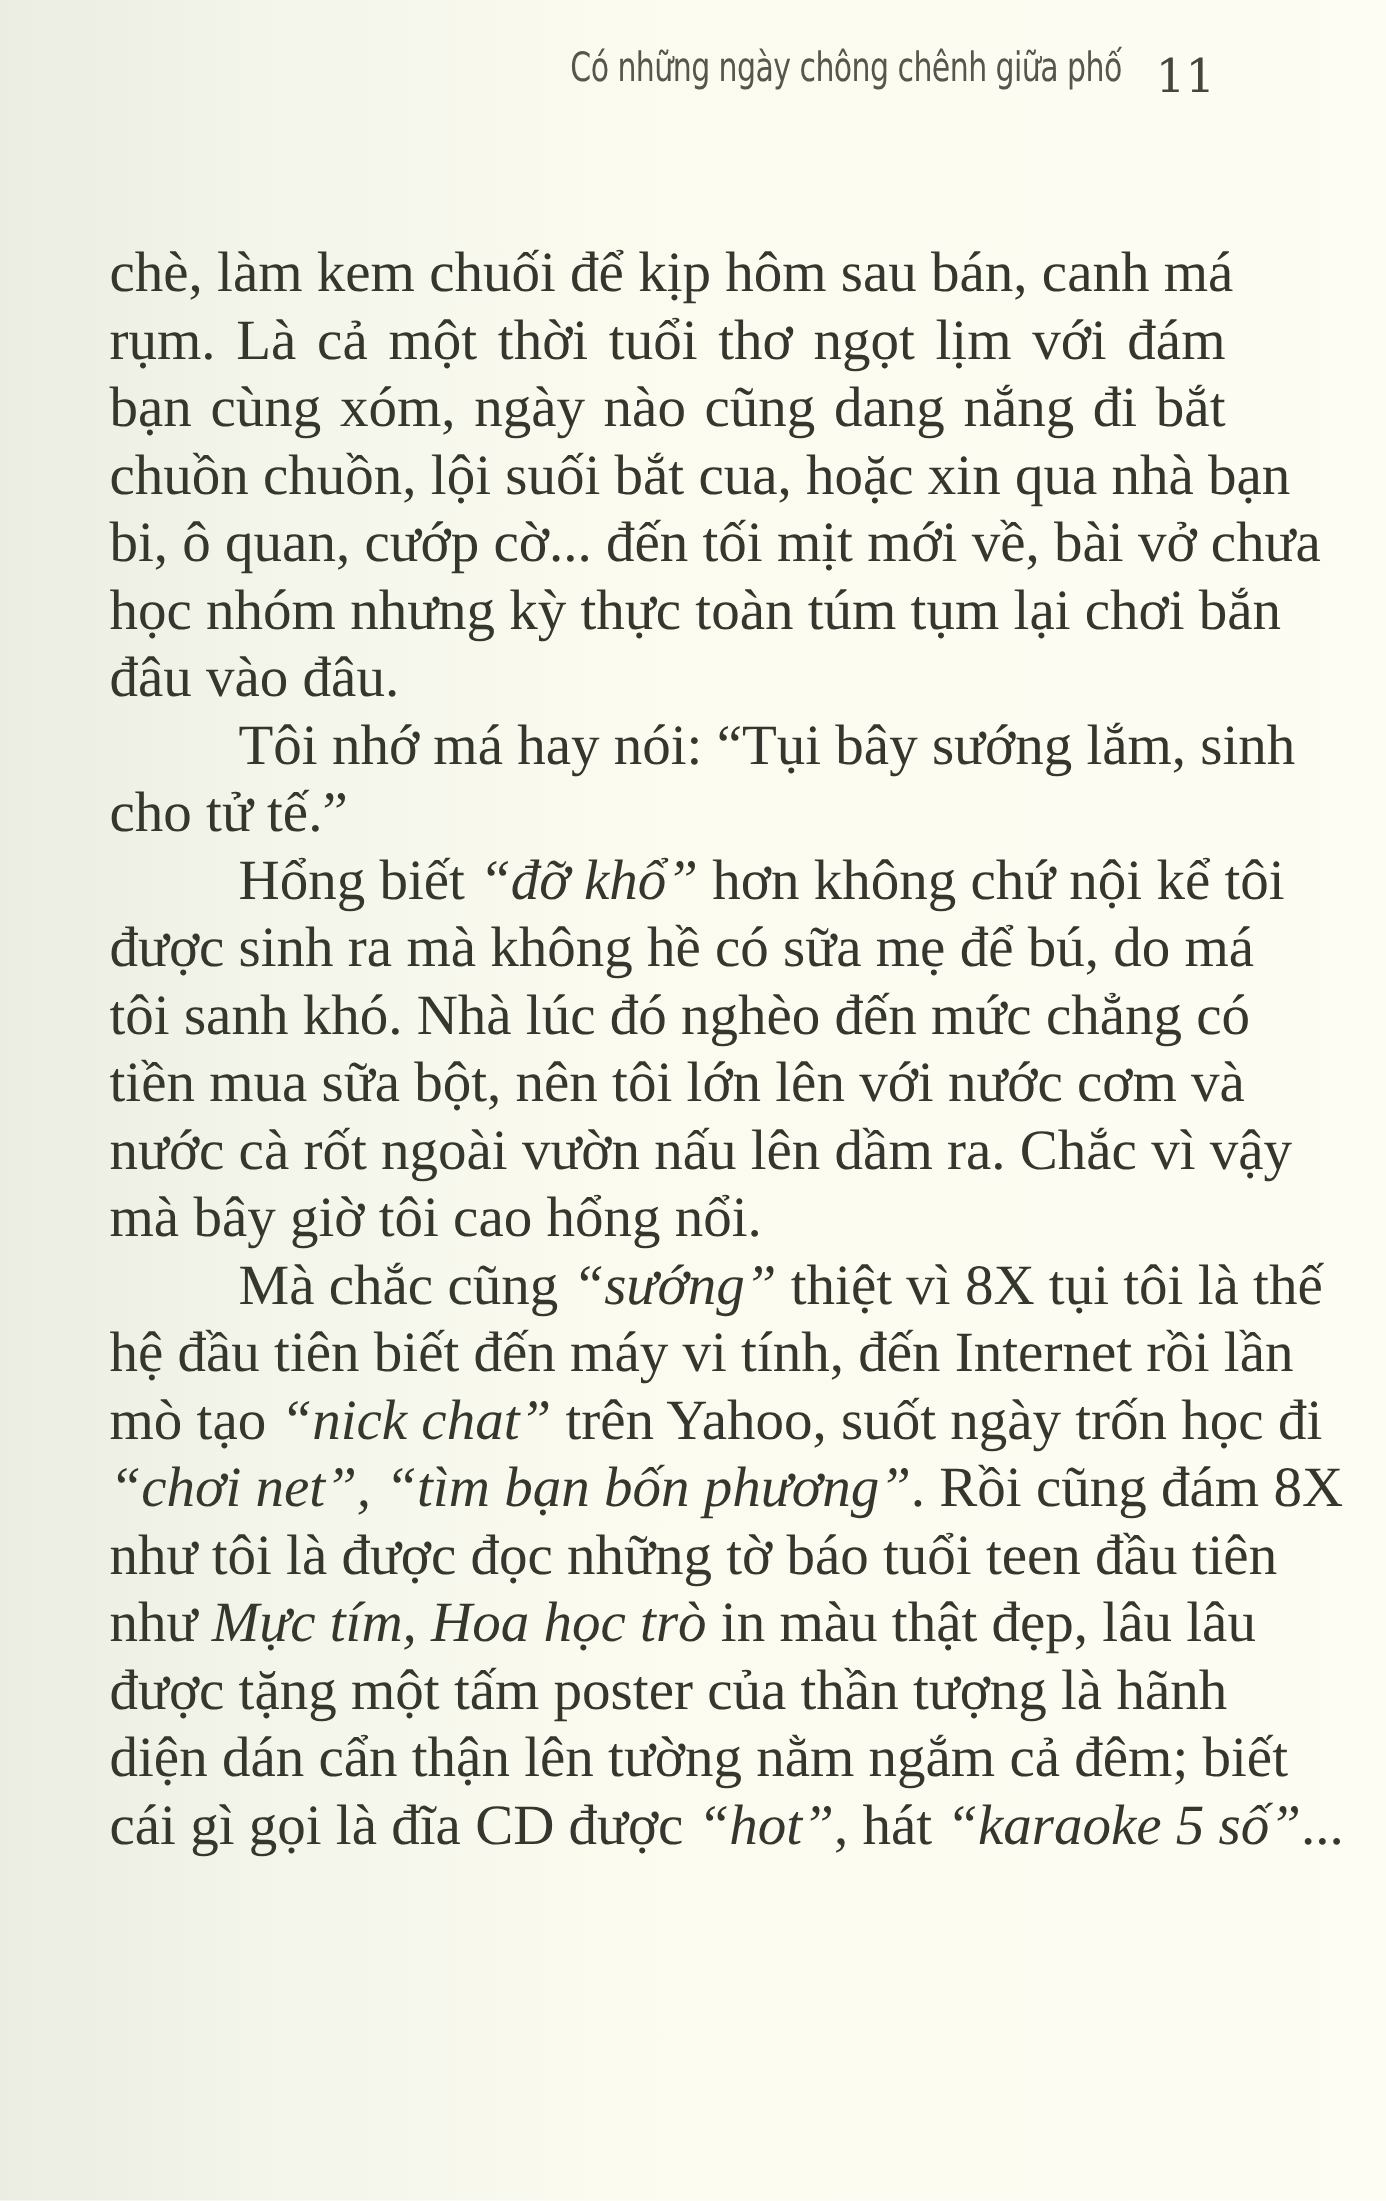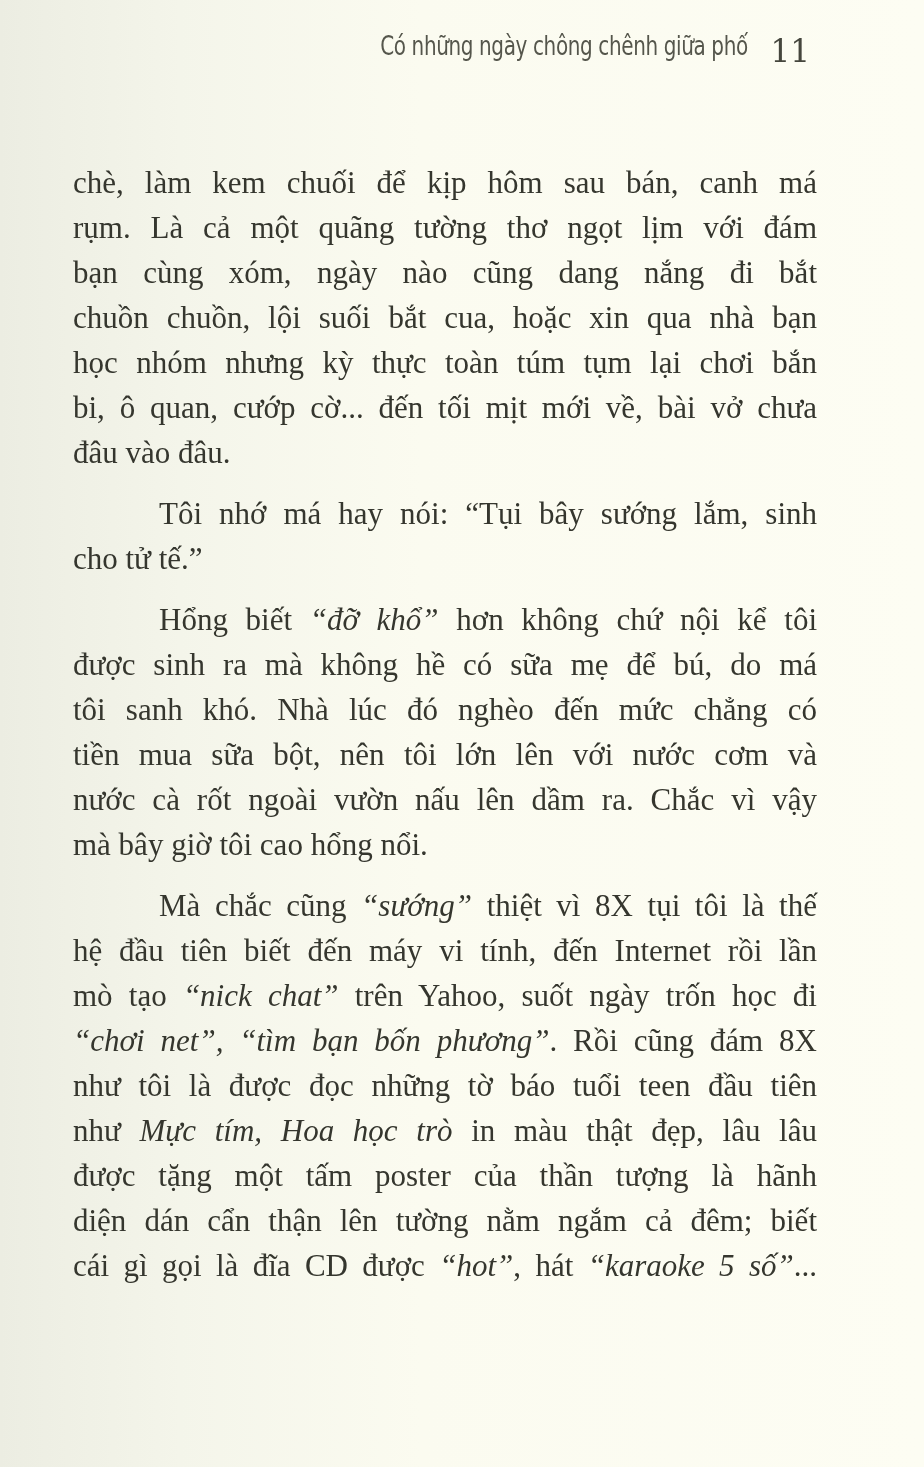--- a/index.html
+++ b/index.html
@@ -15,50 +15,50 @@
       font-family: "DejaVu Sans", sans-serif; font-size: 27px; letter-spacing: -0.5px;
       transform: scaleX(0.74); transform-origin: right center; display: inline-block;
       position: absolute; right: 62px; top: 0;
     }
     .header-page {
       font-family: "DejaVu Serif", serif; font-size: 31px; position: absolute; right: 0; top: 3px;
       color: #45463d;
     }
     .body {
       position: absolute; left: 73px; top: 160px; width: 744px;
-      font-family: "Liberation Serif", serif; font-size: 31px; line-height: 45px;
+      font-family: "Liberation Serif", serif; font-size: 38px; line-height: 45px;
       color: #35362e; text-align: justify;
     }
     .line {
       display: block; height: 45px; white-space: nowrap;
       text-align-last: justify; text-align: justify;
     }
     .line.last { text-align-last: left; }
     .line.indent { padding-left: 86px; }
     .para { margin-bottom: 0; }
-    .para + .para { margin-top: 16px; }
+    .para + .para { margin-top: 0; }
     em { }
   </style>
 </head>
 <body>
 
 <div class="header">
   <span class="header-title">Có những ngày chông chênh giữa phố</span>
   <span class="header-page">11</span>
 </div>
 
 <div class="body">
 
   <div class="para">
     <span class="line">chè, làm kem chuối để kịp hôm sau bán, canh má</span>
-    <span class="line">rụm. Là cả một quãng tường thơ ngọt lịm với đám</span>
+    <span class="line">rụm. Là cả một thời tuổi thơ ngọt lịm với đám</span>
     <span class="line">bạn cùng xóm, ngày nào cũng dang nắng đi bắt</span>
     <span class="line">chuồn chuồn, lội suối bắt cua, hoặc xin qua nhà bạn</span>
+    <span class="line">bi, ô quan, cướp cờ... đến tối mịt mới về, bài vở chưa</span>
     <span class="line">học nhóm nhưng kỳ thực toàn túm tụm lại chơi bắn</span>
-    <span class="line">bi, ô quan, cướp cờ... đến tối mịt mới về, bài vở chưa</span>
     <span class="line last">đâu vào đâu.</span>
   </div>
 
   <div class="para">
     <span class="line indent">Tôi nhớ má hay nói: “Tụi bây sướng lắm, sinh</span>
     <span class="line last">cho tử tế.”</span>
   </div>
 
   <div class="para">
     <span class="line indent"><span>Hổng biết </span><em>“đỡ khổ”</em><span> hơn không chứ nội kể tôi</span></span>

